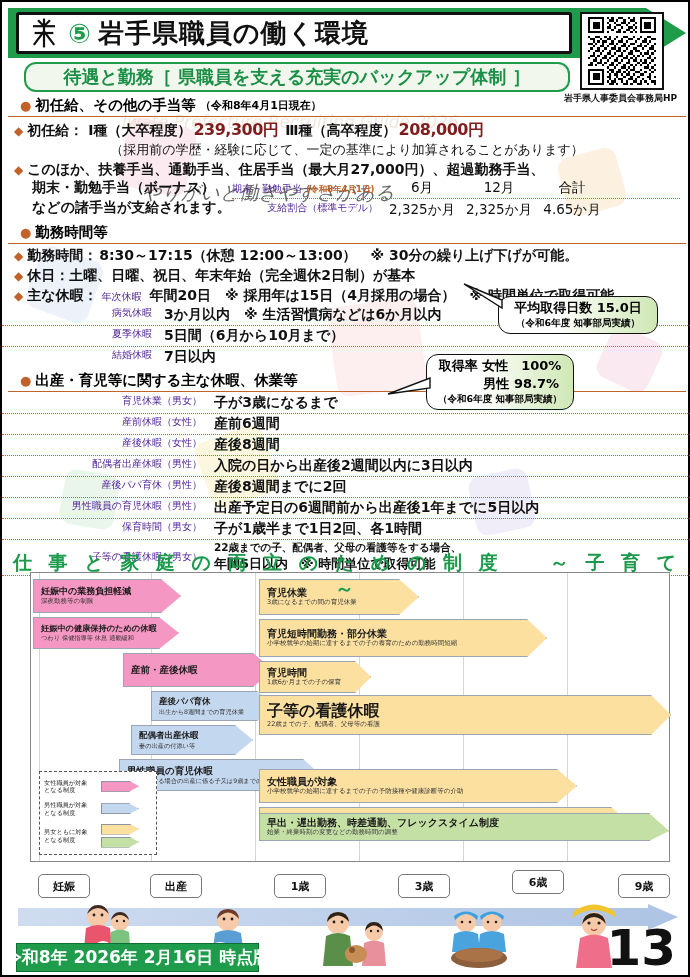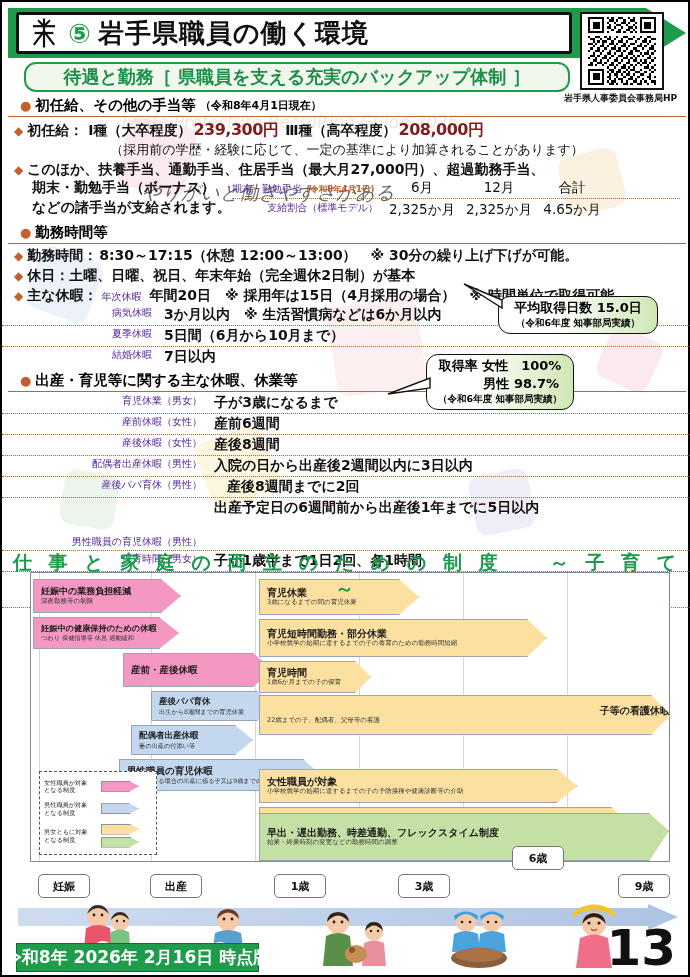--- a/index.html
+++ b/index.html
@@ -505,24 +505,24 @@
     <div class="tbl-row dashrow" style="padding:1px 12px 1px 0;">
       <span style="width:200px;text-align:right;" class="vac-name">産後休暇（女性）</span>
       <span class="lbl" style="margin-left:12px;">産後8週間</span>
     </div>
     <div class="tbl-row dashrow" style="padding:1px 12px 1px 0;">
       <span style="width:200px;text-align:right;" class="vac-name">配偶者出産休暇（男性）</span>
       <span class="lbl" style="margin-left:12px;">入院の日から出産後2週間以内に3日以内</span>
     </div>
     <div class="tbl-row dashrow" style="padding:1px 12px 1px 0;">
       <span style="width:200px;text-align:right;" class="vac-name">産後パパ育休（男性）</span>
-      <span class="lbl" style="margin-left:25px;">産後8週間までに2回</span>
+      <span class="lbl" style="margin-left:12px;">産後8週間までに2回</span>
     </div>
     <div class="tbl-row dashrow" style="padding:1px 12px 1px 0;">
-      <span style="width:200px;text-align:right;margin-top:36px;" class="vac-name">男性職員の育児休暇（男性）</span>
+      <span style="width:200px;text-align:right;" class="vac-name">男性職員の育児休暇（男性）</span>
       <span class="lbl" style="margin-left:12px;">出産予定日の6週間前から出産後1年までに5日以内</span>
     </div>
     <div class="tbl-row dashrow" style="padding:1px 12px 1px 0;">
       <span style="width:200px;text-align:right;" class="vac-name">保育時間（男女）</span>
       <span class="lbl" style="margin-left:12px;">子が1歳半まで1日2回、各1時間</span>
     </div>
     <div class="tbl-row dashrow" style="padding:1px 12px 2px 0;align-items:center;">
       <span style="width:200px;text-align:right;" class="vac-name">子等の看護休暇（男女）</span>
       <span style="margin-left:12px;">
         <span style="display:block;font-size:10.5px;font-weight:bold;">22歳までの子、配偶者、父母の看護等をする場合、</span>
@@ -589,32 +589,32 @@
     </div>
     <div class="chev" style="left:228px;top:46px;width:288px;height:38px;background:#fbe0a0;clip-path:polygon(0 0,268px 0,288px 19px,268px 100%,0 100%);">
       <span class="t" style="font-size:10px;">育児短時間勤務・部分休業</span>
       <span class="d" style="font-size:6.5px;">小学校就学の始期に達するまでの子の養育のための勤務時間短縮</span>
     </div>
     <div class="chev" style="left:228px;top:88px;width:112px;height:32px;background:#fbe0a0;clip-path:polygon(0 0,96px 0,112px 16px,96px 100%,0 100%);">
       <span class="t" style="font-size:10px;">育児時間</span>
       <span class="d" style="font-size:6.5px;">1歳6か月までの子の保育</span>
     </div>
     <div class="chev" style="left:228px;top:122px;width:412px;height:40px;background:#fbe0a0;clip-path:polygon(0 0,392px 0,412px 20px,392px 100%,0 100%);">
-      <span class="t" style="font-size:10px;text-align:right;">子等の看護休暇</span>
+      <span class="t" style="font-size:16px;">子等の看護休暇</span>
       <span class="d" style="font-size:6.5px;">22歳までの子、配偶者、父母等の看護</span>
     </div>
     <div class="chev" style="left:228px;top:196px;width:318px;height:34px;background:#fbe0a0;clip-path:polygon(0 0,298px 0,318px 17px,298px 100%,0 100%);">
       <span class="t" style="font-size:10px;">女性職員が対象</span>
       <span class="d" style="font-size:6.5px;">小学校就学の始期に達するまでの子の予防接種や健康診断等の介助</span>
     </div>
     <div class="chev" style="left:228px;top:234px;width:372px;height:34px;background:#fbe0a0;clip-path:polygon(0 0,352px 0,372px 17px,352px 100%,0 100%);">
       <span class="t" style="font-size:10px;">育児をする職員の業務負担軽減</span>
       <span class="d" style="font-size:6.5px;">深夜勤務等の制限</span>
     </div>
-    <div class="chev" style="left:228px;top:238px;top:244px;width:410px;height:48px;background:#c5e0a5;clip-path:polygon(0 0,390px 0,410px 18px,390px 100%,0 100%);top:240px;">
+    <div class="chev" style="left:228px;top:238px;top:244px;width:410px;height:28px;background:#c5e0a5;clip-path:polygon(0 0,390px 0,410px 18px,390px 100%,0 100%);top:240px;">
       <span class="t" style="font-size:10px;">早出・遅出勤務、時差通勤、フレックスタイム制度</span>
       <span class="d" style="font-size:6.5px;">始業・終業時刻の変更などの勤務時間の調整</span>
     </div>
 
     <div class="legend">
       <div class="leg-row">
         <span class="leg-txt">
           <span>女性職員が対象</span><br><span>となる制度</span>
         </span>
         <span class="leg-sw" style="background:#f497c3;"></span>
@@ -634,21 +634,21 @@
           <span class="leg-sw" style="background:#c5e0a5;"></span>
         </span>
       </div>
     </div>
   </div>
 
   <div class="age-mk" style="left:36px;top:872px;">妊娠</div>
   <div class="age-mk" style="left:148px;top:872px;">出産</div>
   <div class="age-mk" style="left:272px;top:872px;">1歳</div>
   <div class="age-mk" style="left:396px;top:872px;">3歳</div>
-  <div class="age-mk" style="left:510px;top:844px;">6歳</div>
+  <div class="age-mk" style="left:510px;top:868px;">6歳</div>
   <div class="age-mk" style="left:616px;top:872px;">9歳</div>
 
   <div class="tl-arrow"></div>
 
   <svg class="kid" style="left:70px;top:898px;width:72px;height:72px;" viewBox="0 0 72 72">
     <circle cx="26" cy="16" r="11" fill="#f6c9a8"></circle>
       <path d="M15 14 q11 -12 22 0 q-3 -9 -11 -9 q-8 0 -11 9z" fill="#3a2a22"></path>
     <path d="M14 28 q12 -6 24 0 l3 30 h-30z" fill="#e8556d"></path>
     <circle cx="48" cy="22" r="9" fill="#f6c9a8"></circle>
       <path d="M39 20 q9 -10 18 0 q-2 -8 -9 -8 q-7 0 -9 8z" fill="#3a2a22"></path>

